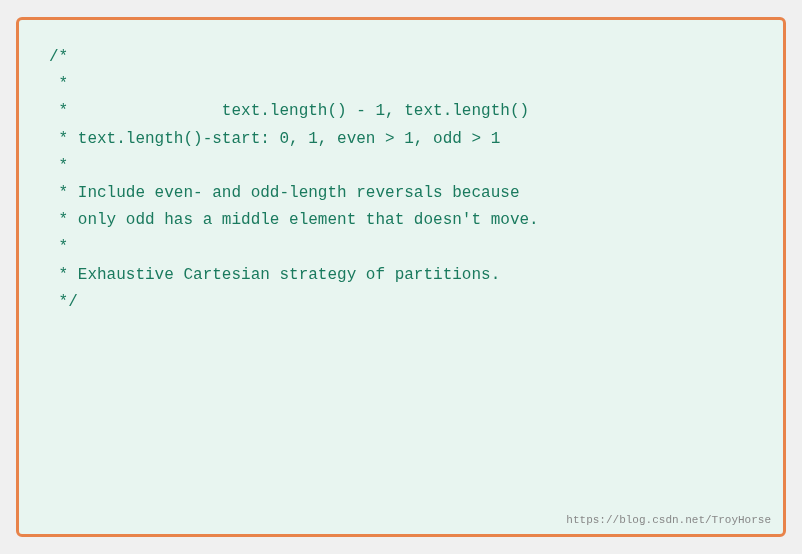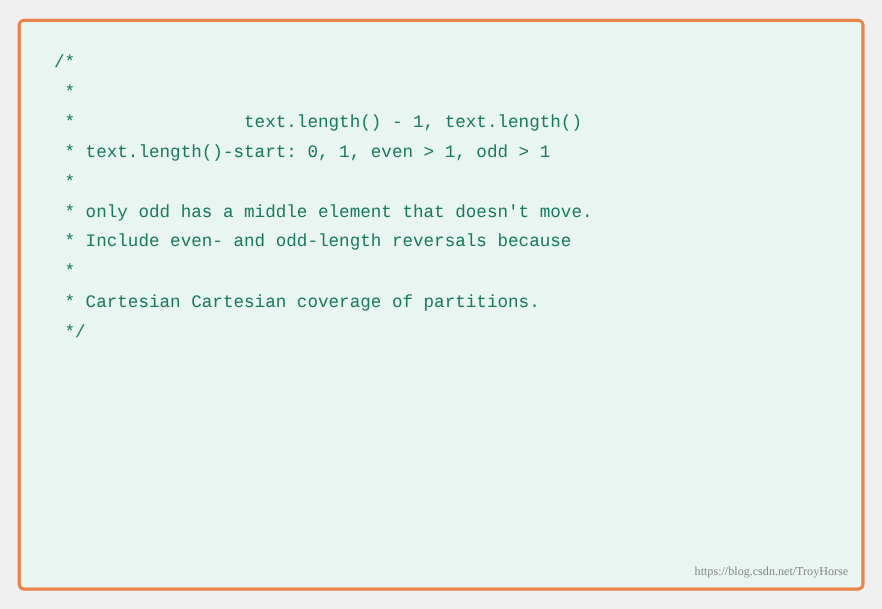--- a/index.html
+++ b/index.html
@@ -42,34 +42,34 @@
       font-family: 'Courier New', Courier, monospace;
       white-space: pre;
     }
 
     .watermark {
       position: absolute;
       bottom: 8px;
       right: 12px;
       font-size: 11px;
       color: #888;
-      font-family: Liberation Serif, serif;
+      font-family: Liberation Mono, monospace;
     }
   </style>
 </head>
 <body>
 
 <div class="outer-border">
   <div class="code-block">
 
   <div class="code-line">/*</div>
       <div class="code-line"> *</div>
       <div class="code-line"> *                text.length() - 1, text.length()</div>
       <div class="code-line"> * text.length()-start: 0, 1, even &gt; 1, odd &gt; 1</div>
       <div class="code-line"> *</div>
+      <div class="code-line"> * Include even- and odd-length reversals because</div>
       <div class="code-line"> * only odd has a middle element that doesn't move.</div>
-      <div class="code-line"> * Include even- and odd-length reversals because</div>
       <div class="code-line"> *</div>
-      <div class="code-line"> * Cartesian Cartesian coverage of partitions.</div>
+      <div class="code-line"> * Exhaustive Cartesian strategy of partitions.</div>
       <div class="code-line"> */</div>
     </div>
   <div class="watermark">https://blog.csdn.net/TroyHorse</div>
 </div>
 
 </body></html>

